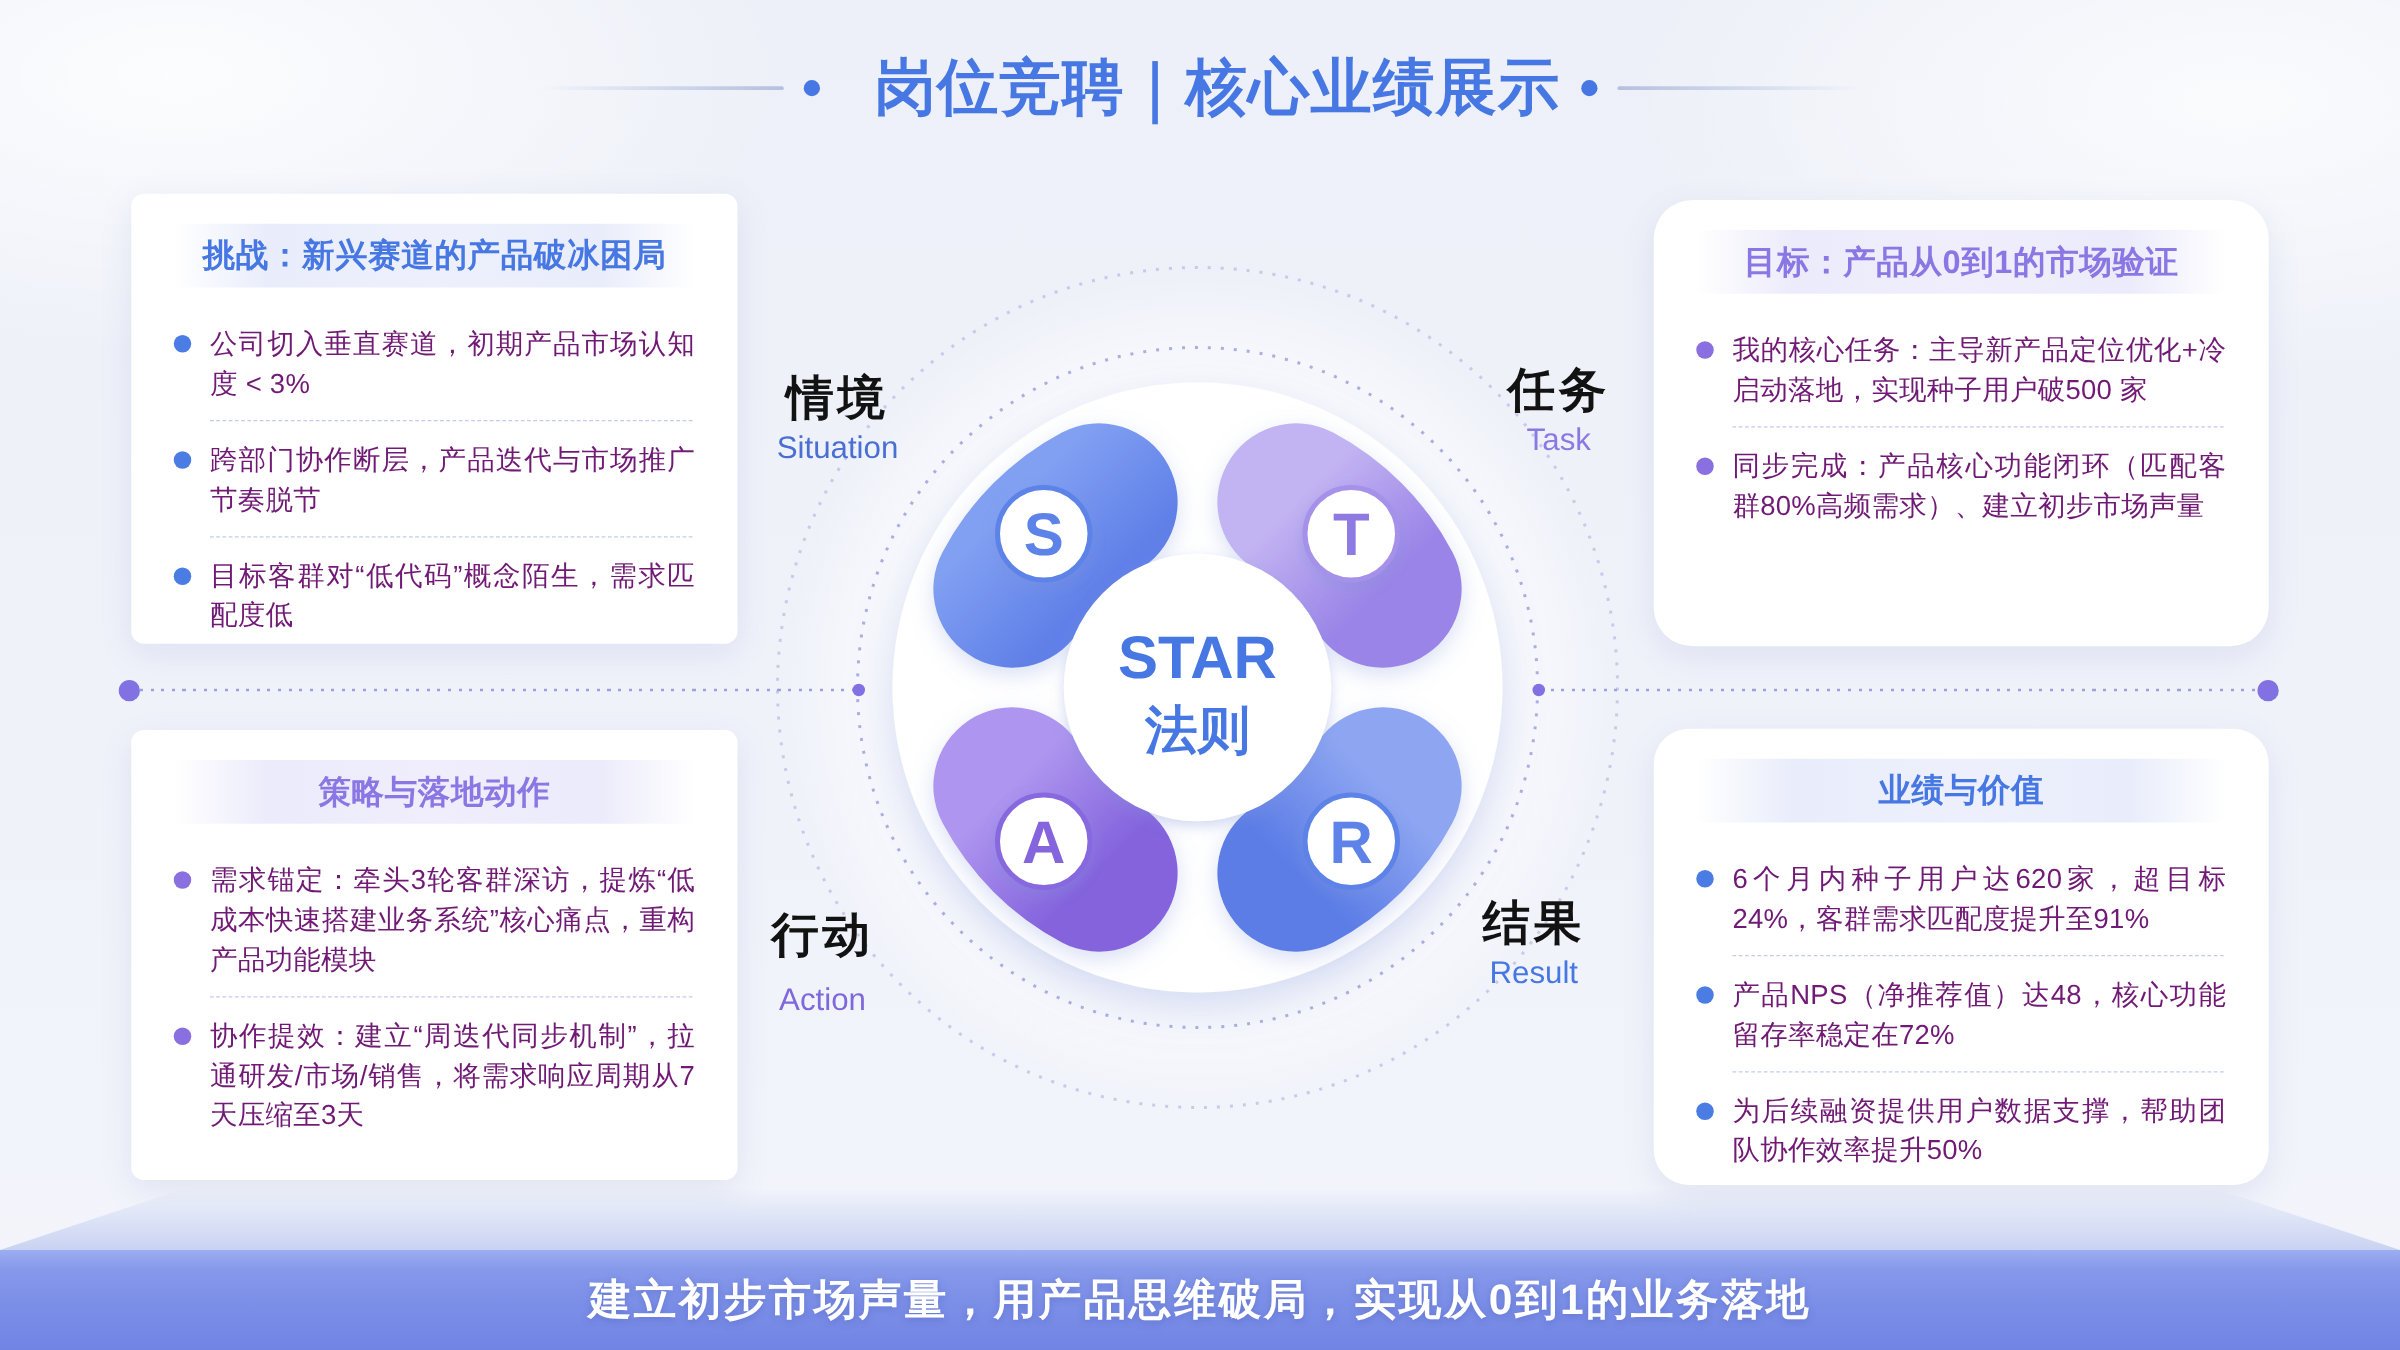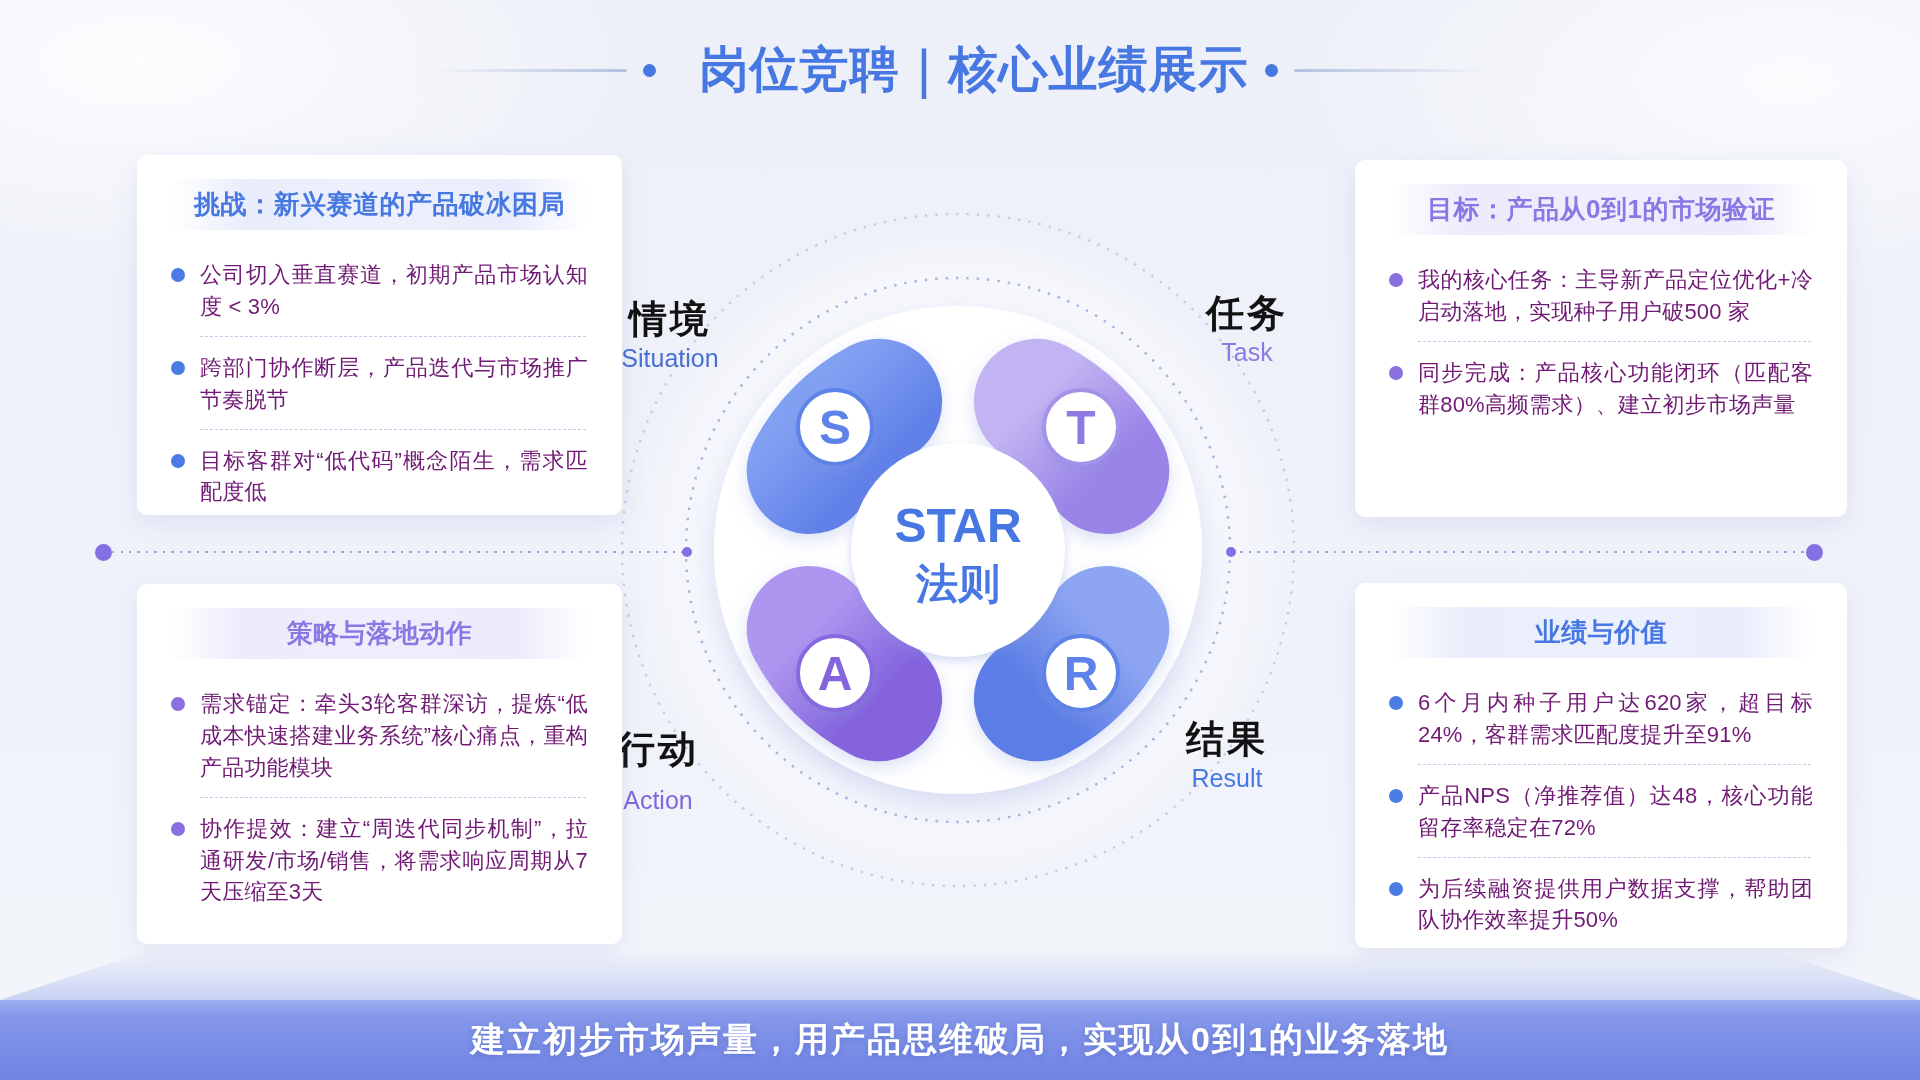--- a/index.html
+++ b/index.html
@@ -17,25 +17,25 @@
   .title-row{position:absolute;top:38px;left:0;right:0;height:64px;
     display:flex;align-items:center;justify-content:center;gap:16px;}
   .deco-line{width:195px;height:3px;border-radius:2px;}
   .deco-line.left{background:linear-gradient(90deg,rgba(178,192,224,0),#b4c1de);}
   .deco-line.right{background:linear-gradient(270deg,rgba(178,192,224,0),#b4c1de);}
   .deco-dot{width:13px;height:13px;border-radius:50%;background:#4677e2;}
   .page-title{font-size:49px;font-weight:bold;color:#4677e2;letter-spacing:1px;margin-left:28px;}
 
   
   .card{position:absolute;background:#ffffff;border-radius:10px;
-    box-shadow:0 8px 26px rgba(94,114,182,.12);padding:24px 34px 18px;margin-left:32px;}
+    box-shadow:0 8px 26px rgba(94,114,182,.12);padding:24px 34px 18px;}
   .card-tl{left:105px;top:155px;width:485px;height:360px;}
-  .card-tr{left:1323px;top:160px;width:492px;height:357px;}
+  .card-tr{left:1323px;top:160px;width:492px;height:357px;border-radius:31px;}
   .card-bl{left:105px;top:584px;width:485px;height:360px;}
-  .card-br{left:1323px;top:583px;width:492px;height:365px;}
+  .card-br{left:1323px;top:583px;width:492px;height:365px;border-radius:28px;}
   .card-title{display:block;text-align:center;font-size:26px;font-weight:bold;
     padding:8px 0;border-radius:6px;letter-spacing:.5px;}
   .card.blue .card-title{color:#4677e2;
     background:linear-gradient(90deg,rgba(232,236,250,0),#e9edfb 18%,#edf0fc 50%,#e9edfb 82%,rgba(232,236,250,0));}
   .card.purple .card-title{color:#8b77e4;
     background:linear-gradient(90deg,rgba(236,233,251,0),#ecebfb 18%,#f0eefc 50%,#ecebfb 82%,rgba(236,233,251,0));}
   .bullets{list-style:none;margin:14px 0 0;padding:0;}
   .bullet{display:flex;gap:15px;position:relative;padding:15px 0 14px;}
   .bullet .dot{flex:0 0 14px;width:14px;height:14px;border-radius:50%;margin-top:9px;}
   .card.blue .dot{background:#4a7ce4;}

